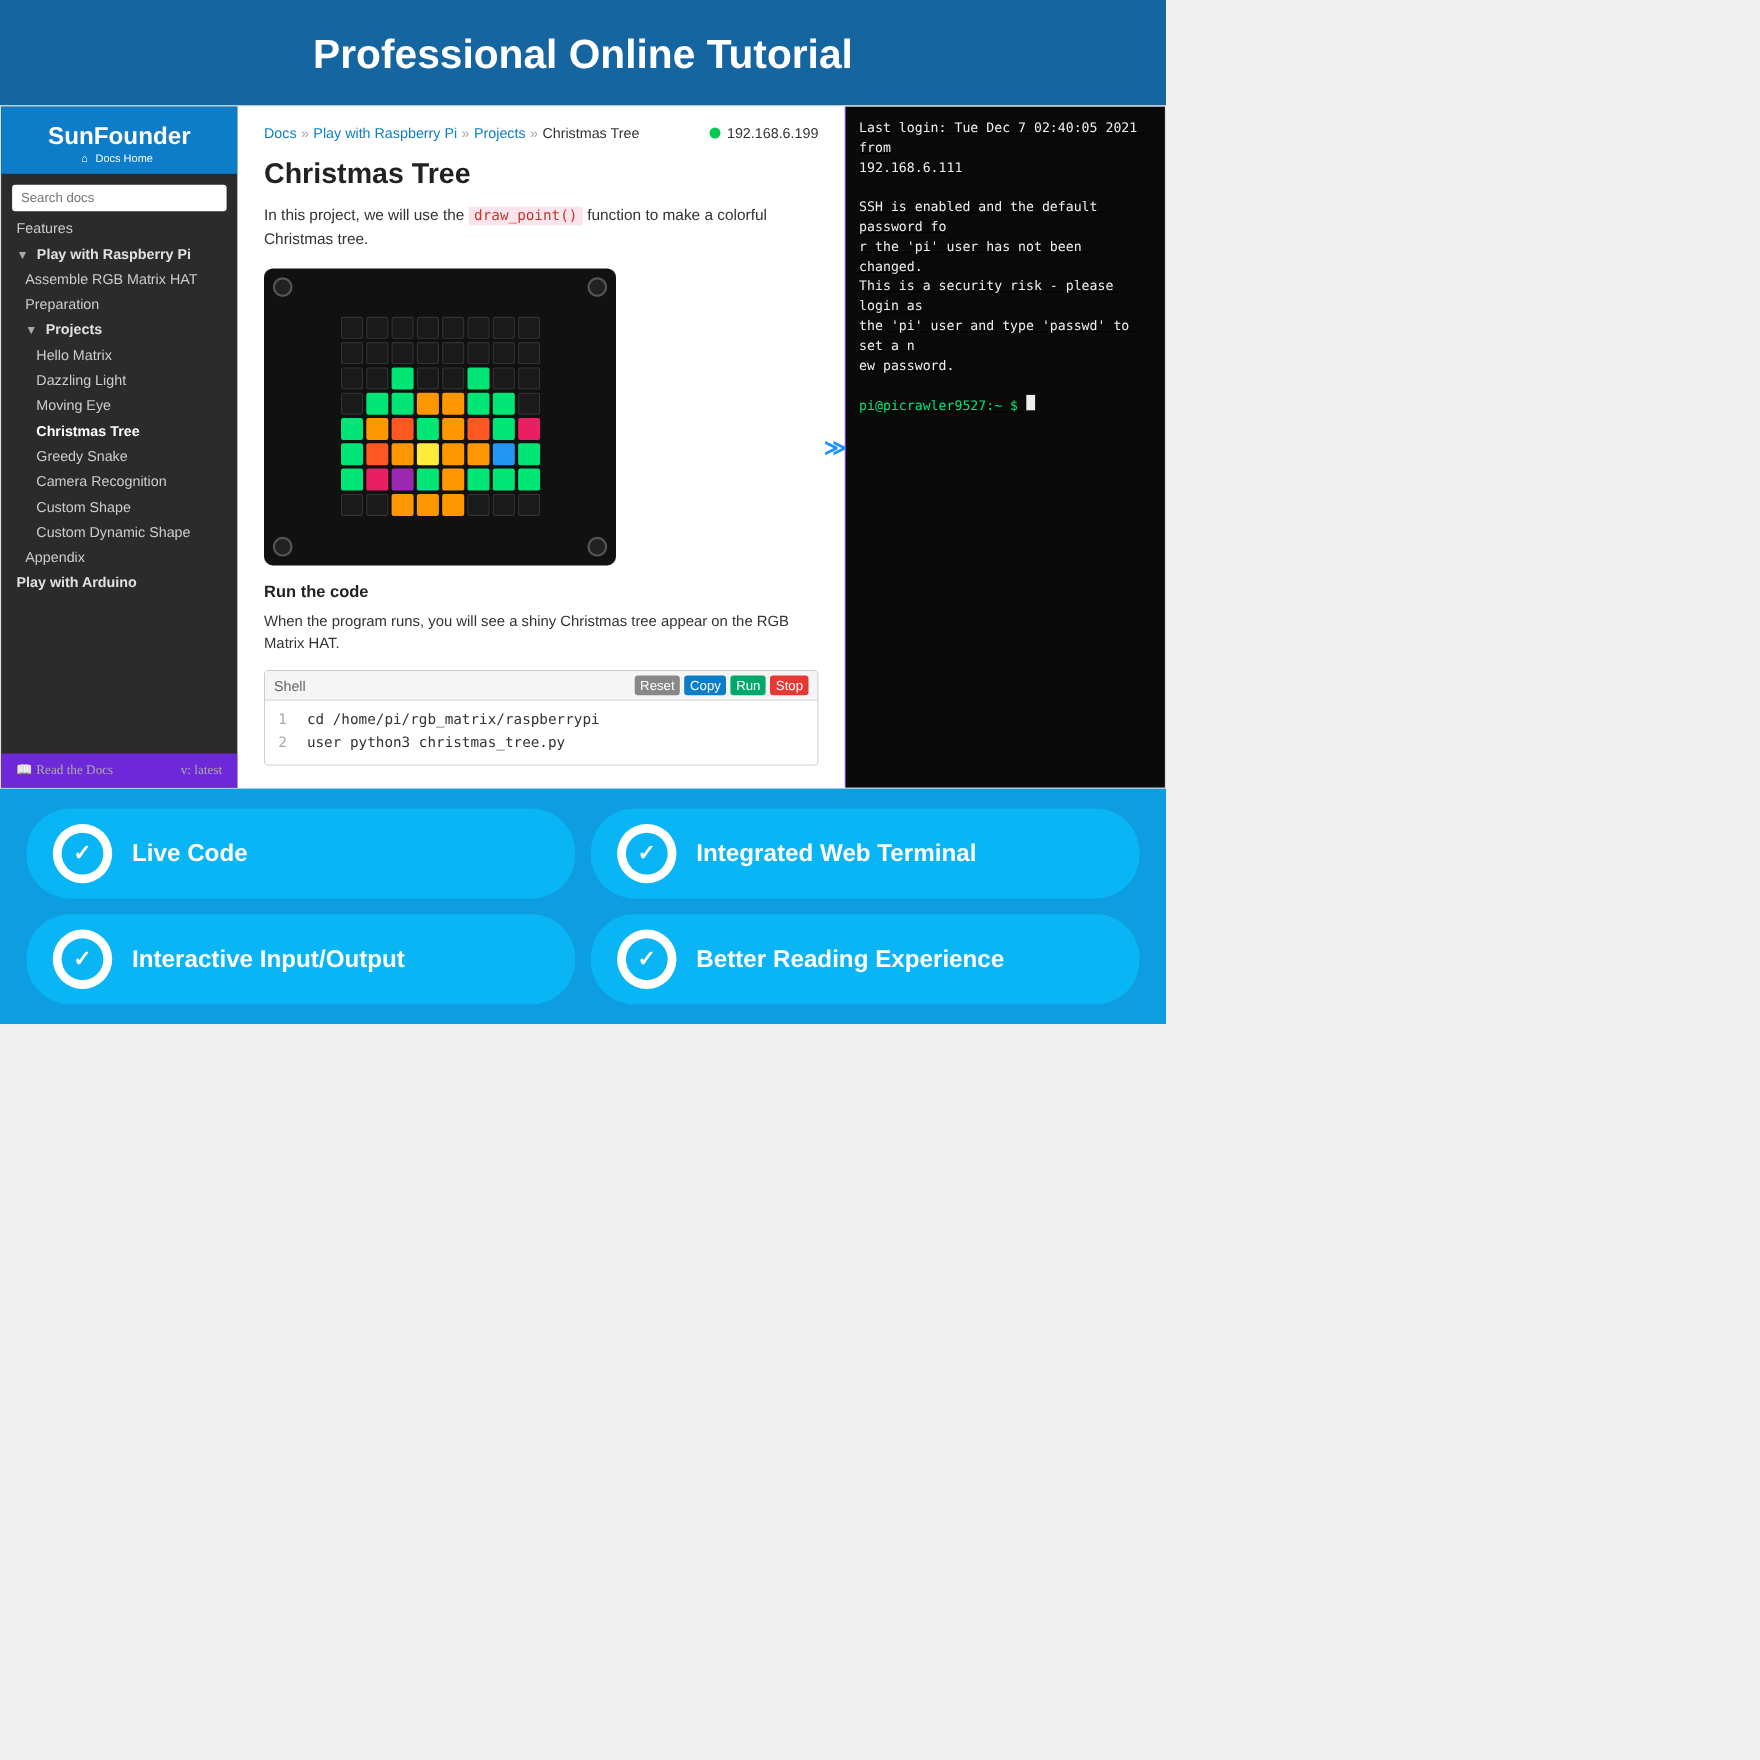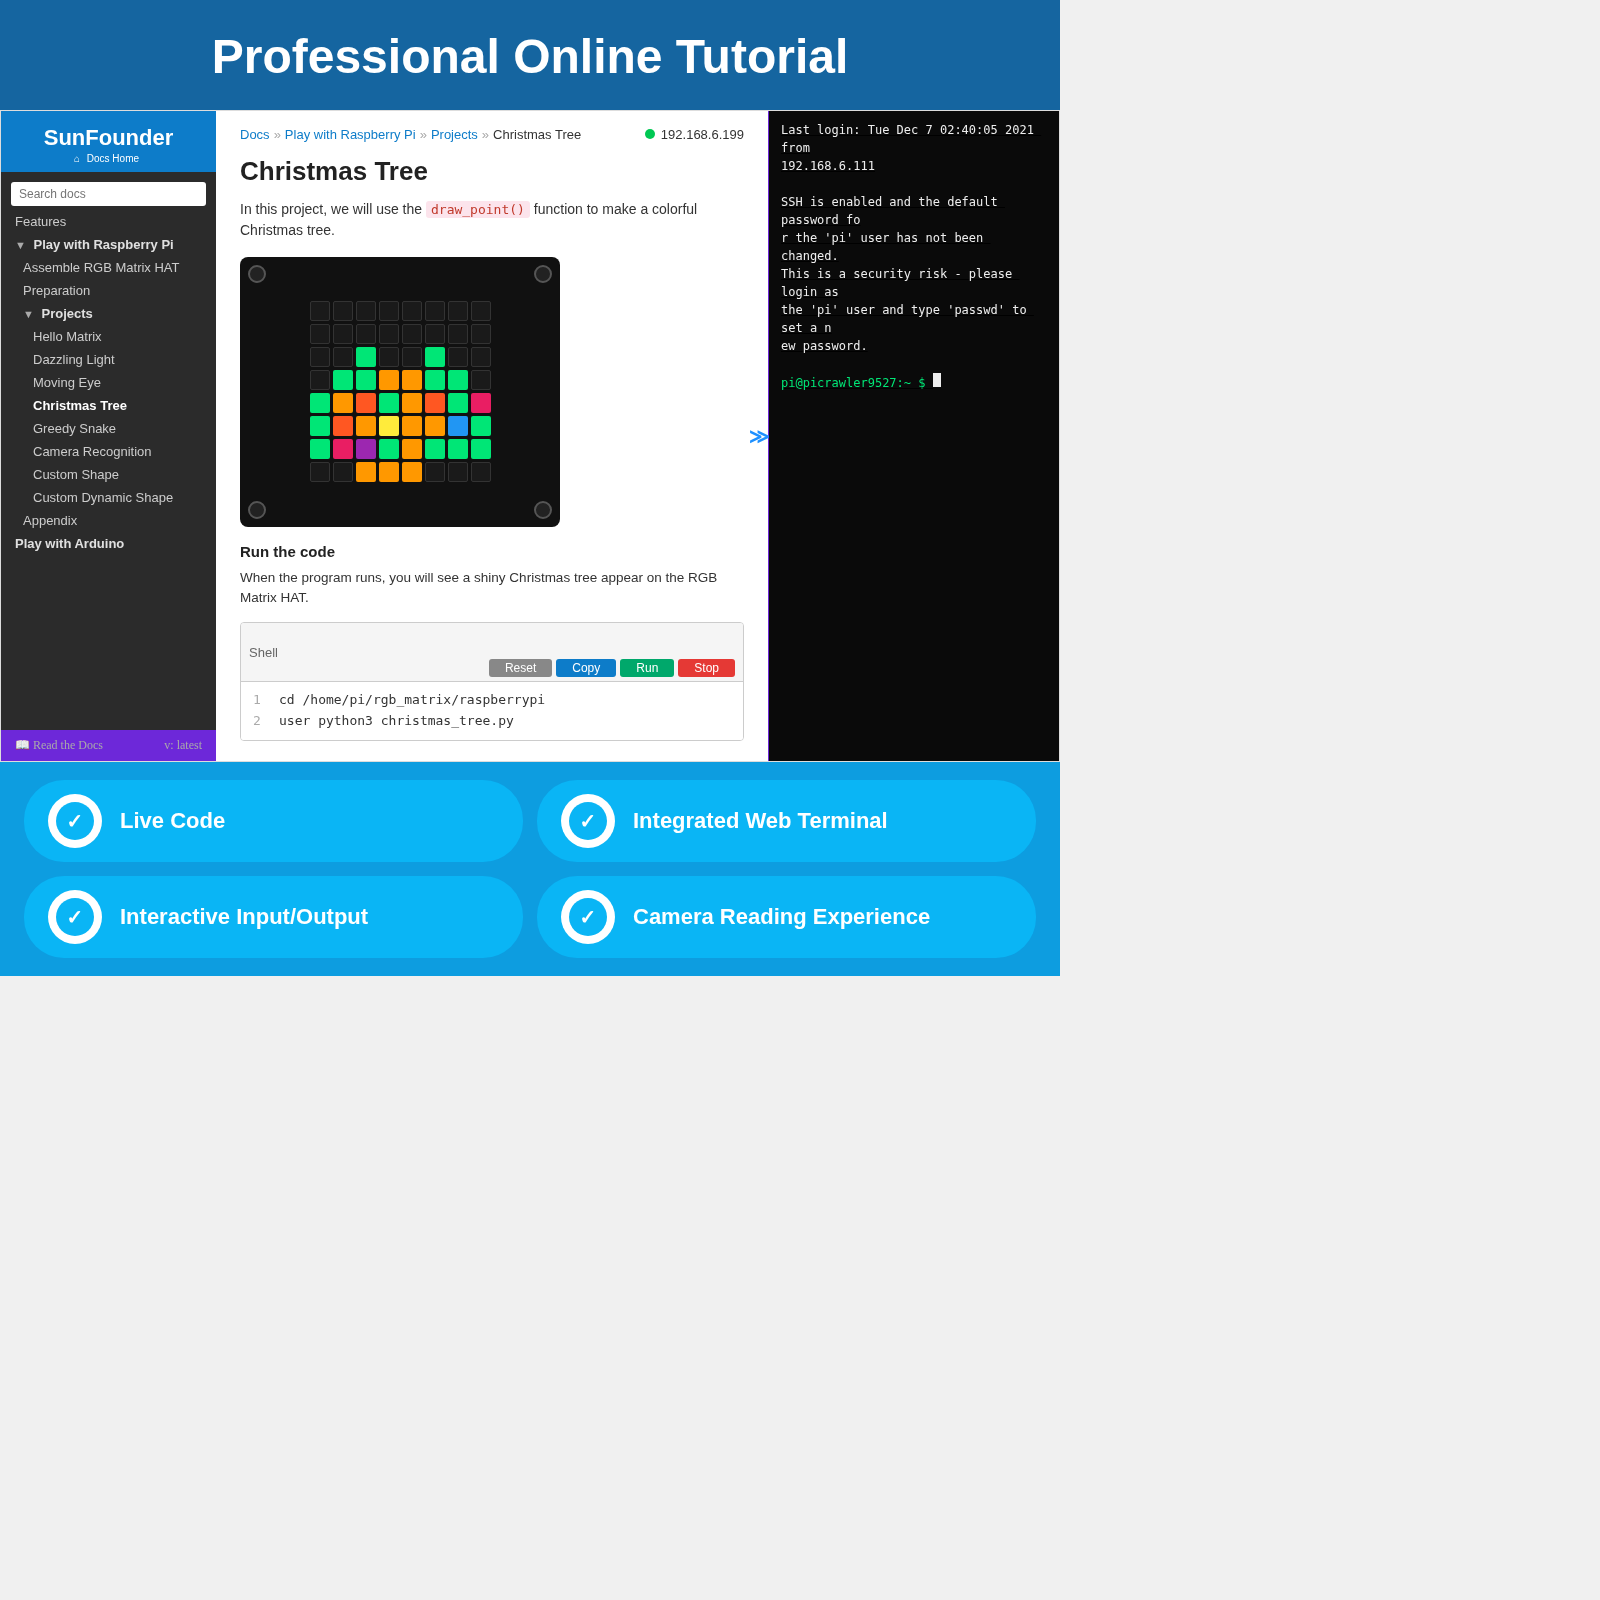--- a/index.html
+++ b/index.html
@@ -10,21 +10,21 @@
     }
 
     
     .header {
       background: #1565a0;
       text-align: center;
       padding: 28px 20px 24px;
     }
     .header-title {
       color: #ffffff;
-      font-size: 48px;
+      font-size: 37px;
       font-weight: 900;
       line-height: 1.2;
     }
     .header-subtitle {
       color: #f5c842;
       font-size: 26px;
       font-weight: 700;
       margin-top: 6px;
     }
 
@@ -240,27 +240,26 @@
       padding: 4px 8px;
       border-bottom: 1px solid #ccc;
     }
     .shell-label {
       font-size: 13px;
       color: #666;
       flex: 1;
     }
     .shell-btn {
       font-size: 12px;
-      padding: 2px 16px;
+      padding: 2px 5px;
       border: none;
       border-radius: 3px;
       cursor: pointer;
       margin-left: 4px;
       color: #fff;
-      margin-top: 32px;
     }
     .btn-reset { background: #888; }
     .btn-copy { background: #0d7cc9; }
     .btn-run { background: #00a86b; }
     .btn-stop { background: #e53935; }
 
     .shell-body {
       background: #fff;
       padding: 8px 12px;
       font-family: monospace;
@@ -572,15 +571,15 @@
   <div class="feature-badge">
     <div class="feature-check">
       <div class="feature-check-inner">✓</div>
     </div>
     <span class="feature-label">Interactive Input/Output</span>
   </div>
   <div class="feature-badge">
     <div class="feature-check">
       <div class="feature-check-inner">✓</div>
     </div>
-    <span class="feature-label">Camera Reading Experience</span>
+    <span class="feature-label">Better Reading Experience</span>
   </div>
 </div>
 
 </body></html>

